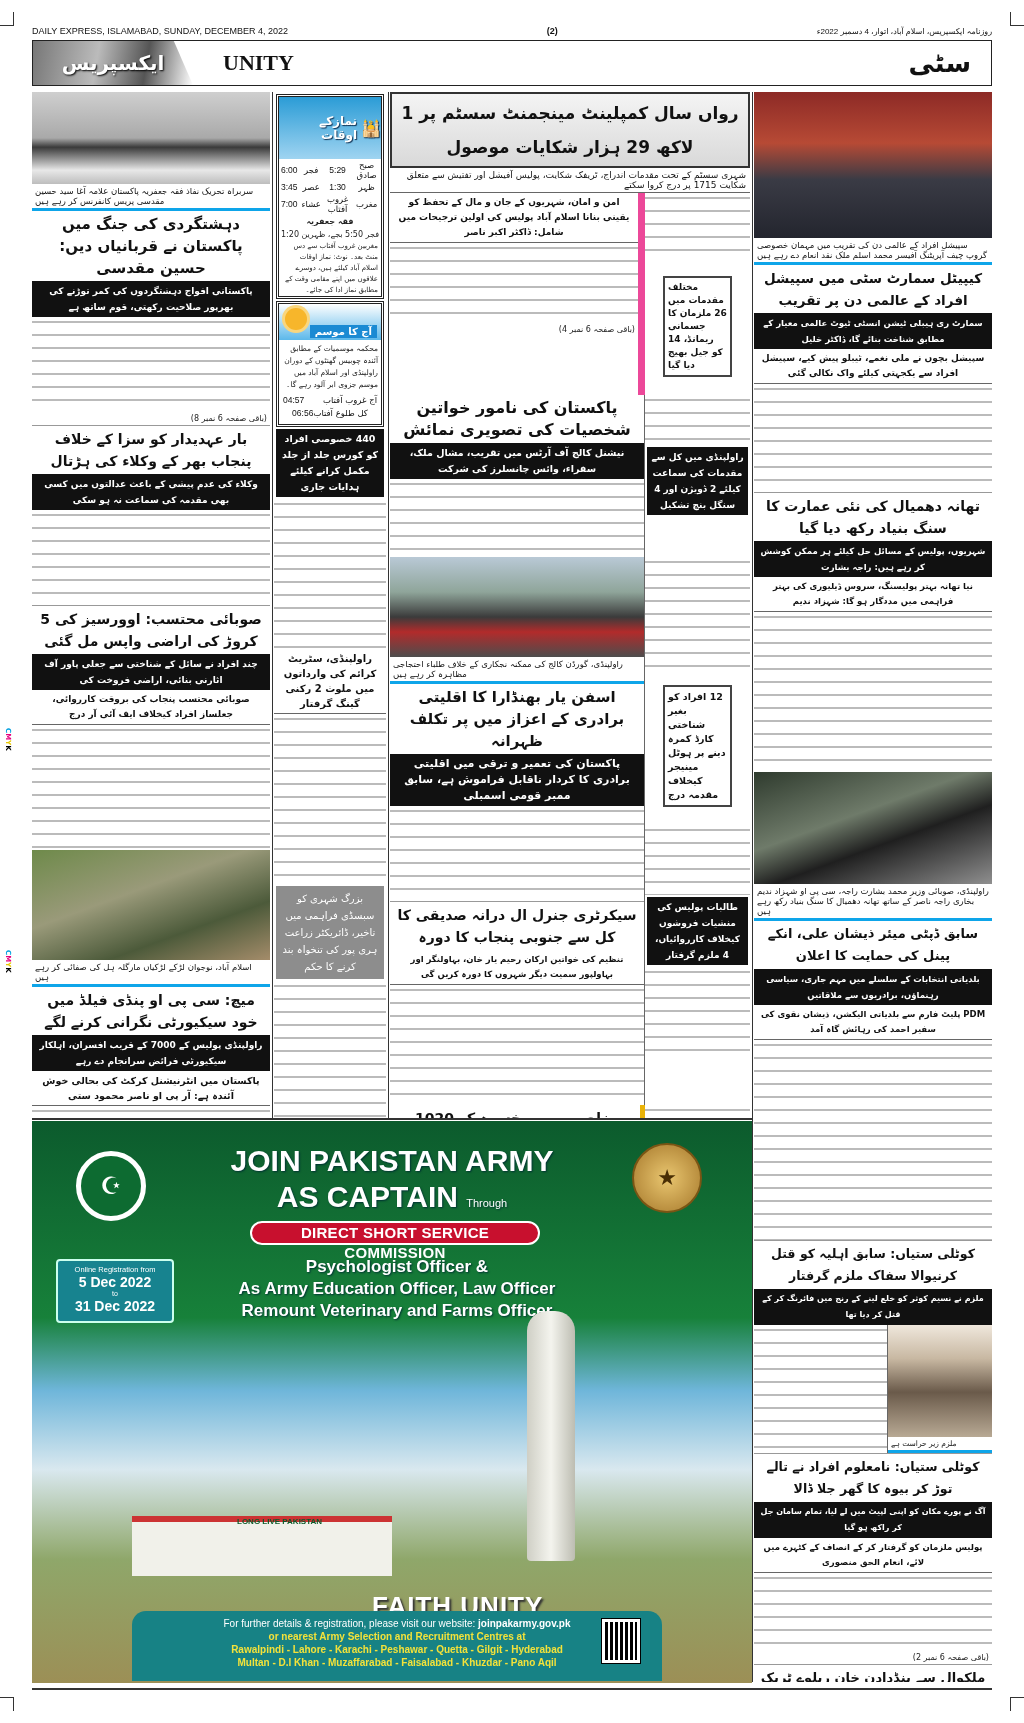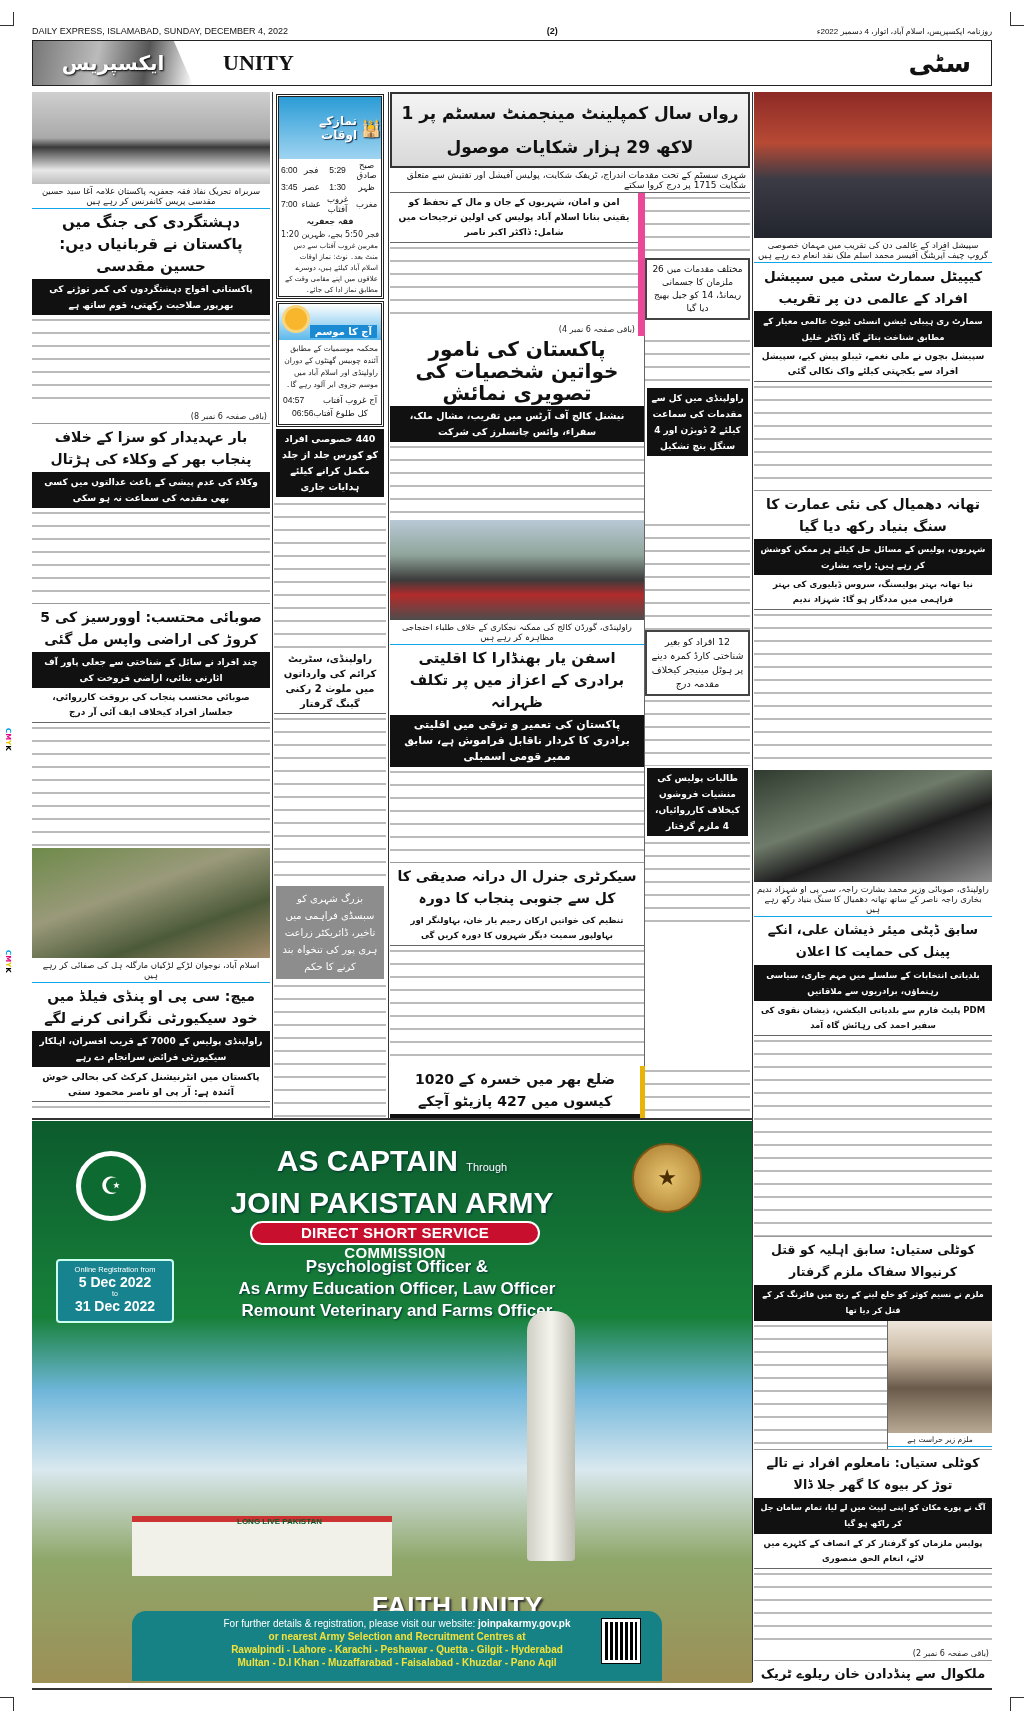--- a/index.html
+++ b/index.html
@@ -9,25 +9,25 @@
 .topline .ur{direction:rtl;font-size:8px}
 .masthead{position:absolute;left:32px;right:32px;top:40px;height:46px;border:1px solid #222;display:flex;align-items:center;justify-content:space-between}
 .logo{width:160px;height:44px;background:linear-gradient(100deg,#777 0%,#bbb 40%,#555 70%,#fff 100%);display:flex;align-items:center;justify-content:center;color:#fff;font-size:20px;font-weight:bold;text-shadow:1px 1px 2px #000;direction:rtl;clip-path:polygon(0 0,88% 0,100% 100%,0 100%)}
 .city{font-family:"Liberation Serif",serif;font-weight:bold;font-size:22px;margin-left:30px;flex:1}
 .city-ur{font-size:26px;font-weight:bold;margin-right:20px;direction:rtl}
 .col{position:absolute;top:92px;overflow:hidden}
 .rule{position:absolute;background:#333;width:1px}
 .ur-txt{direction:rtl;text-align:right;font-size:8px;line-height:13px;color:#222}
 .text-lines{direction:rtl;height:100%;background:repeating-linear-gradient(180deg,#fff 0,#fff 4px,#bbb 4px,#bbb 6px,#fff 6px,#fff 13px)}
 .photo{background:linear-gradient(135deg,#6d6d6d,#cfcfcf 40%,#555 70%,#999);position:relative}
-.caption{direction:rtl;text-align:center;font-size:8.5px;padding:2px 3px;border-bottom:1px solid #0ea5e9}
+.caption{direction:rtl;text-align:left;font-size:8.5px;padding:2px 3px;border-bottom:3px solid #0ea5e9}
 .h1{direction:rtl;text-align:center;font-weight:bold;font-size:17px;line-height:22px;padding:2px 4px;color:#111}
 .h2{direction:rtl;text-align:center;font-size:10.5px;line-height:16px;background:#111;color:#fff;padding:2px 4px;font-weight:bold}
 .h3{direction:rtl;text-align:center;font-size:10.5px;line-height:15px;padding:2px 4px;font-weight:bold;border-bottom:1px solid #666}
-.box{border:2px solid #444;margin:0;direction:rtl;text-align:center;font-weight:normal;font-size:12px;line-height:17px;padding:3px}
+.box{border:2px solid #444;margin:18px;direction:rtl;text-align:left;font-weight:bold;font-size:12px;line-height:17px;padding:3px}
 .grey-box{background:#8d8d8d;color:#fff;direction:rtl;text-align:center;font-size:12px;line-height:20px;padding:4px;margin:2px}
 .prayer-head{height:62px;background:linear-gradient(180deg,#2b9cd6,#9fd4f1);display:flex;align-items:center;justify-content:center;color:#fff;font-weight:bold;font-size:12px;direction:rtl;text-shadow:1px 1px 1px #135}
 .ptable{width:100%;font-size:8.5px;direction:rtl;border-collapse:collapse}
 .ptable td{padding:1px 2px;text-align:center}
 .ptable td.t{font-family:"Liberation Sans",sans-serif;direction:ltr}
 .weather-head{height:36px;background:linear-gradient(180deg,#fff 0,#5cb8ea 100%);display:flex;align-items:flex-end;justify-content:flex-end;padding:2px 4px}
 .weather-head span{background:#1a8ad3;color:#fff;font-weight:bold;font-size:10px;padding:1px 5px;direction:rtl}
 .sun{position:absolute;width:22px;height:22px;border-radius:50%;background:#f7b62b;left:6px;top:4px;box-shadow:0 0 0 3px #f9d67e}
 .ad{position:absolute;left:32px;top:1121px;width:720px;height:562px;overflow:hidden;background:linear-gradient(180deg,#0c5b2d 0%,#17813a 35%,#6fb6da 48%,#d9e8ef 62%,#8fa76a 78%,#9c8f56 100%);font-family:"Liberation Sans",sans-serif;color:#fff}
 .ad-title{position:absolute;left:160px;width:400px;top:22px;text-align:center;font-weight:bold;font-size:30px;line-height:36px;text-shadow:1px 1px 2px #033}
@@ -178,21 +178,21 @@
       <div class="text-lines" style="height:80px"></div>
       <div class="ur-txt" style="padding:0 3px">(باقی صفحہ 6 نمبر 4)</div>
     </div>
     <div style="width:105px">
       <div class="text-lines" style="height:65px"></div>
       <div class="box" style="font-size:9px;line-height:13px">مختلف مقدمات میں 26 ملزمان کا جسمانی ریمانڈ، 14 کو جیل بھیج دیا گیا</div>
     </div>
   </div>
   <div style="display:flex">
     <div style="flex:1;border-right:1px solid #666">
-      <div class="h1" style="font-size:20px">پاکستان کی نامور خواتین شخصیات کی تصویری نمائش</div>
+      <div class="h1" style="font-size:16px">پاکستان کی نامور خواتین شخصیات کی تصویری نمائش</div>
       <div class="h2" style="font-size:9.5px">نیشنل کالج آف آرٹس میں تقریب، مشال ملک، سفراء، وائس چانسلرز کی شرکت</div>
       <div class="text-lines" style="height:78px"></div>
     </div>
     <div style="width:105px">
       <div class="text-lines" style="height:50px"></div>
       <div class="h2" style="font-size:9px;margin:2px">راولپنڈی میں کل سے مقدمات کی سماعت کیلئے 2 ڈویژن اور 4 سنگل بنچ تشکیل</div>
     </div>
   </div>
   <div style="display:flex">
     <div style="flex:1;border-right:1px solid #666">
@@ -263,22 +263,22 @@
 </div>
 
 <div class="ad">
   <div class="seal seal-l" title="Personnel Administration Directorate">
       <span>☪</span>
     </div>
   <div class="seal seal-r" title="Pakistan Military Academy">
       <span>★</span>
     </div>
   <div class="ad-title">
+    <div>JOIN PAKISTAN ARMY</div>
     <div><span>AS CAPTAIN</span> <span class="ad-through">Through</span></div>
-    <div>JOIN PAKISTAN ARMY</div>
   </div>
   <div class="ad-pill">DIRECT SHORT SERVICE COMMISSION</div>
   <div class="ad-roles">
     <div>Psychologist Officer &amp;</div>
     <div>As Army Education Officer, Law Officer</div>
     <div>Remount Veterinary and Farms Officer</div>
   </div>
   <div class="ad-reg">
     <div>Online Registration from</div>
     <b>5 Dec 2022</b>

